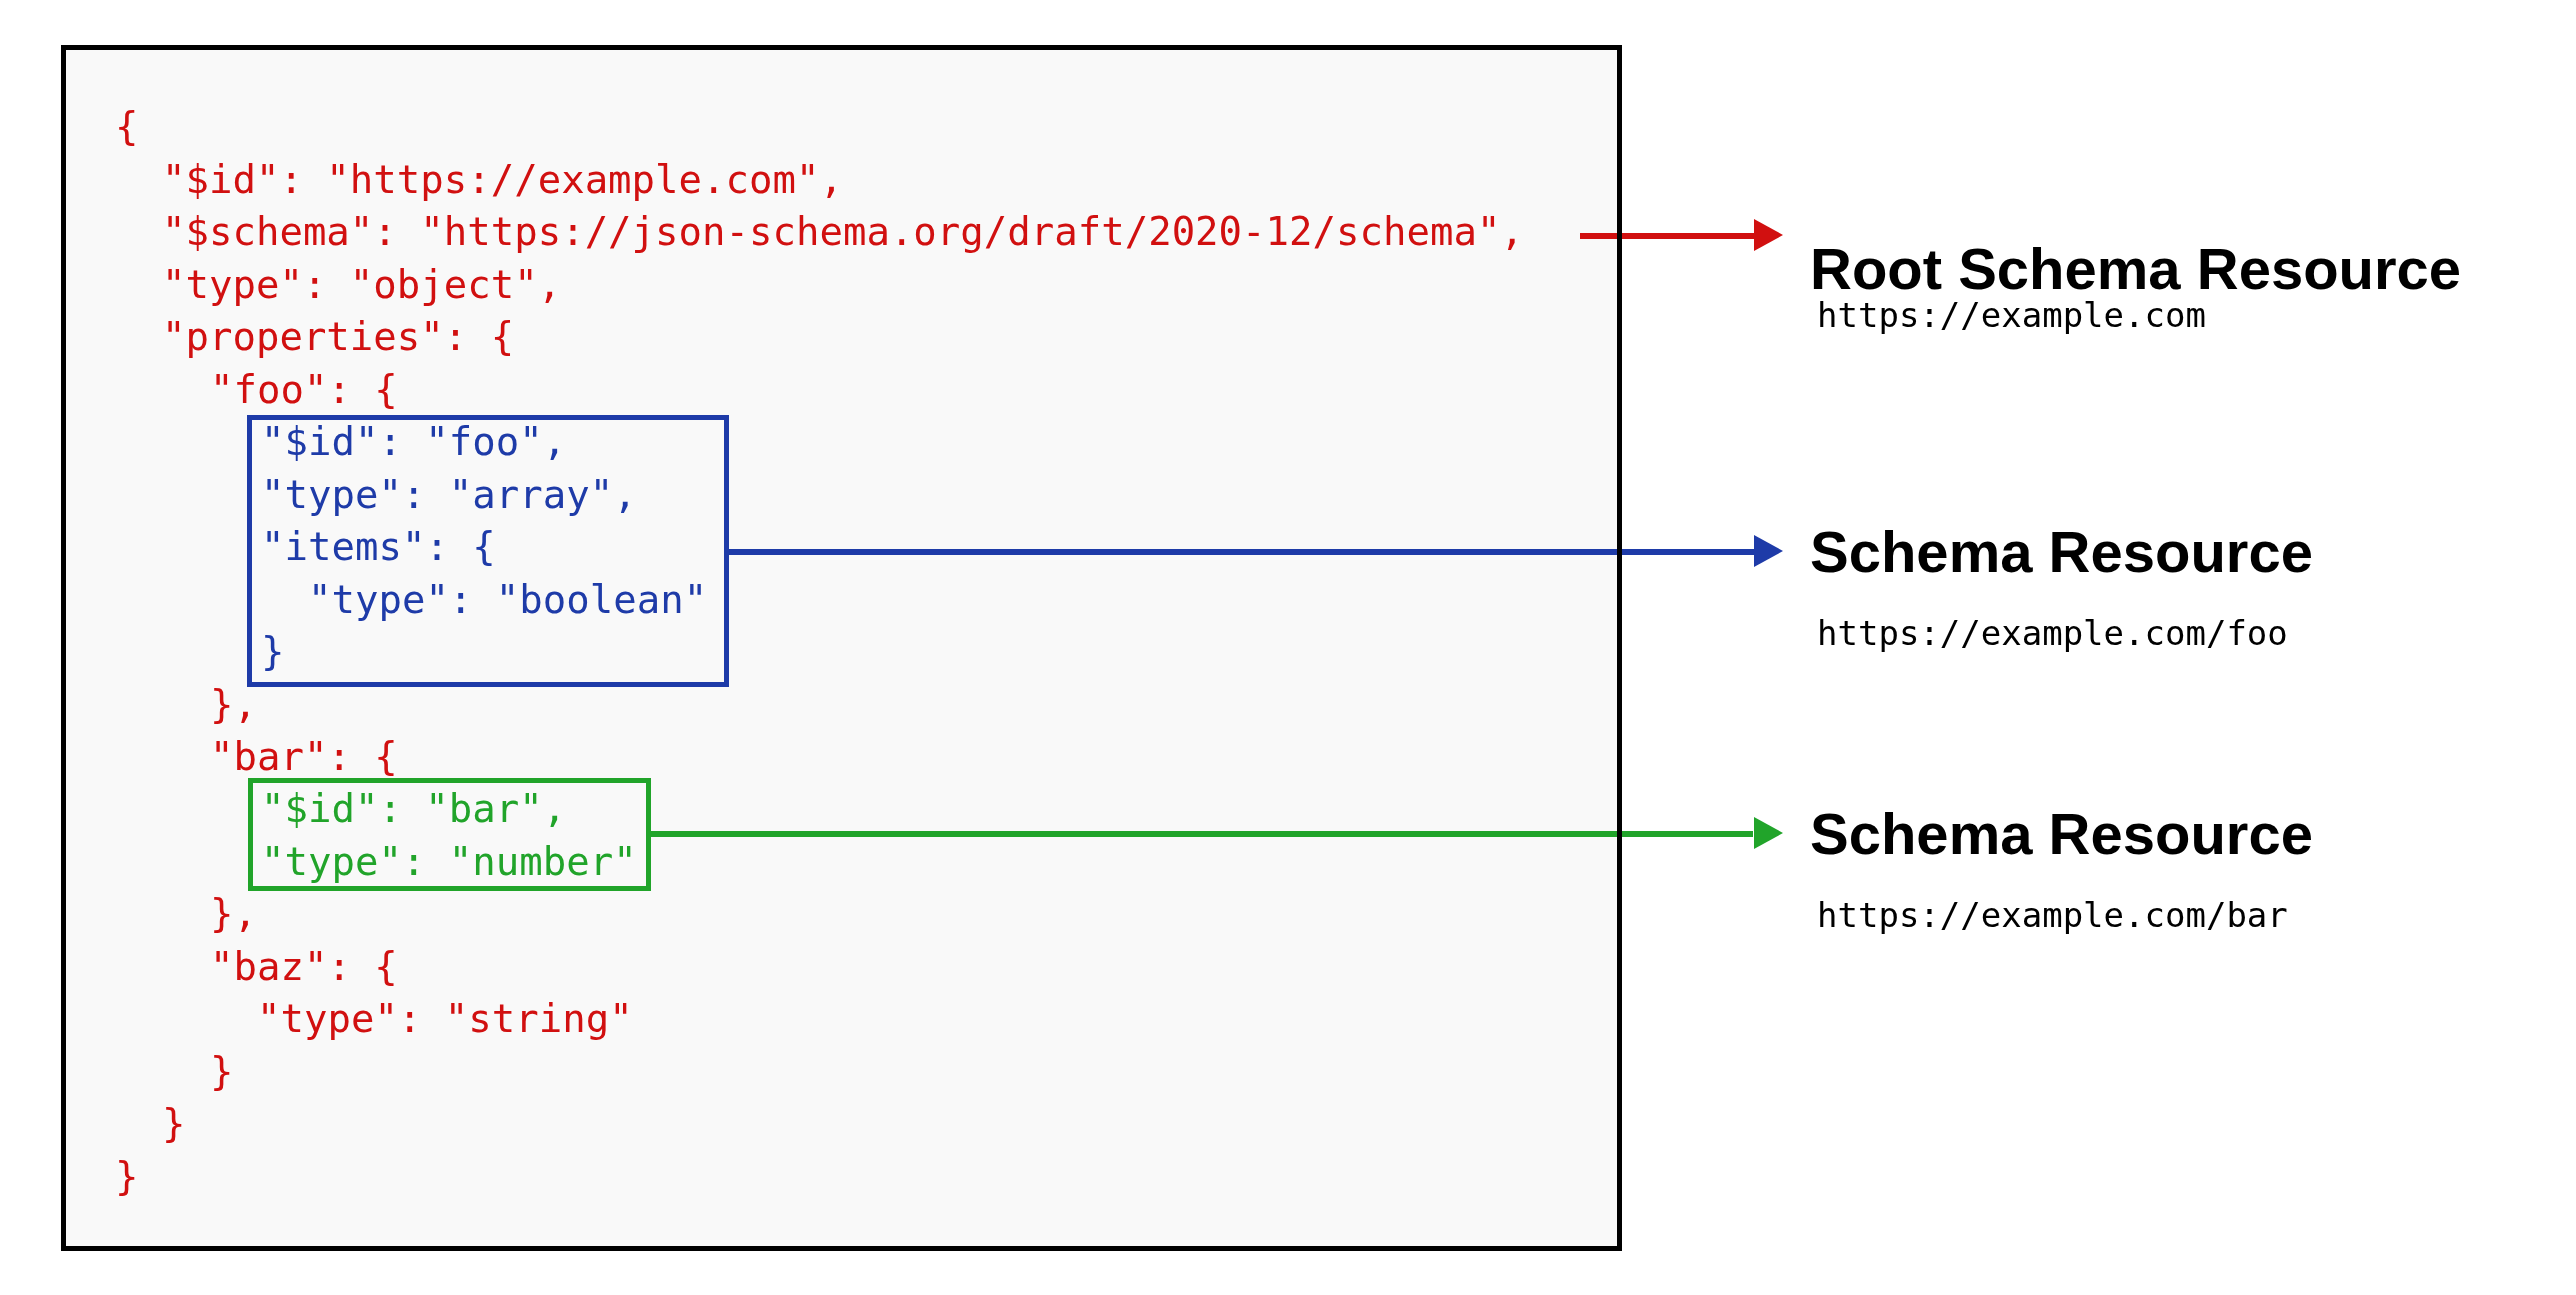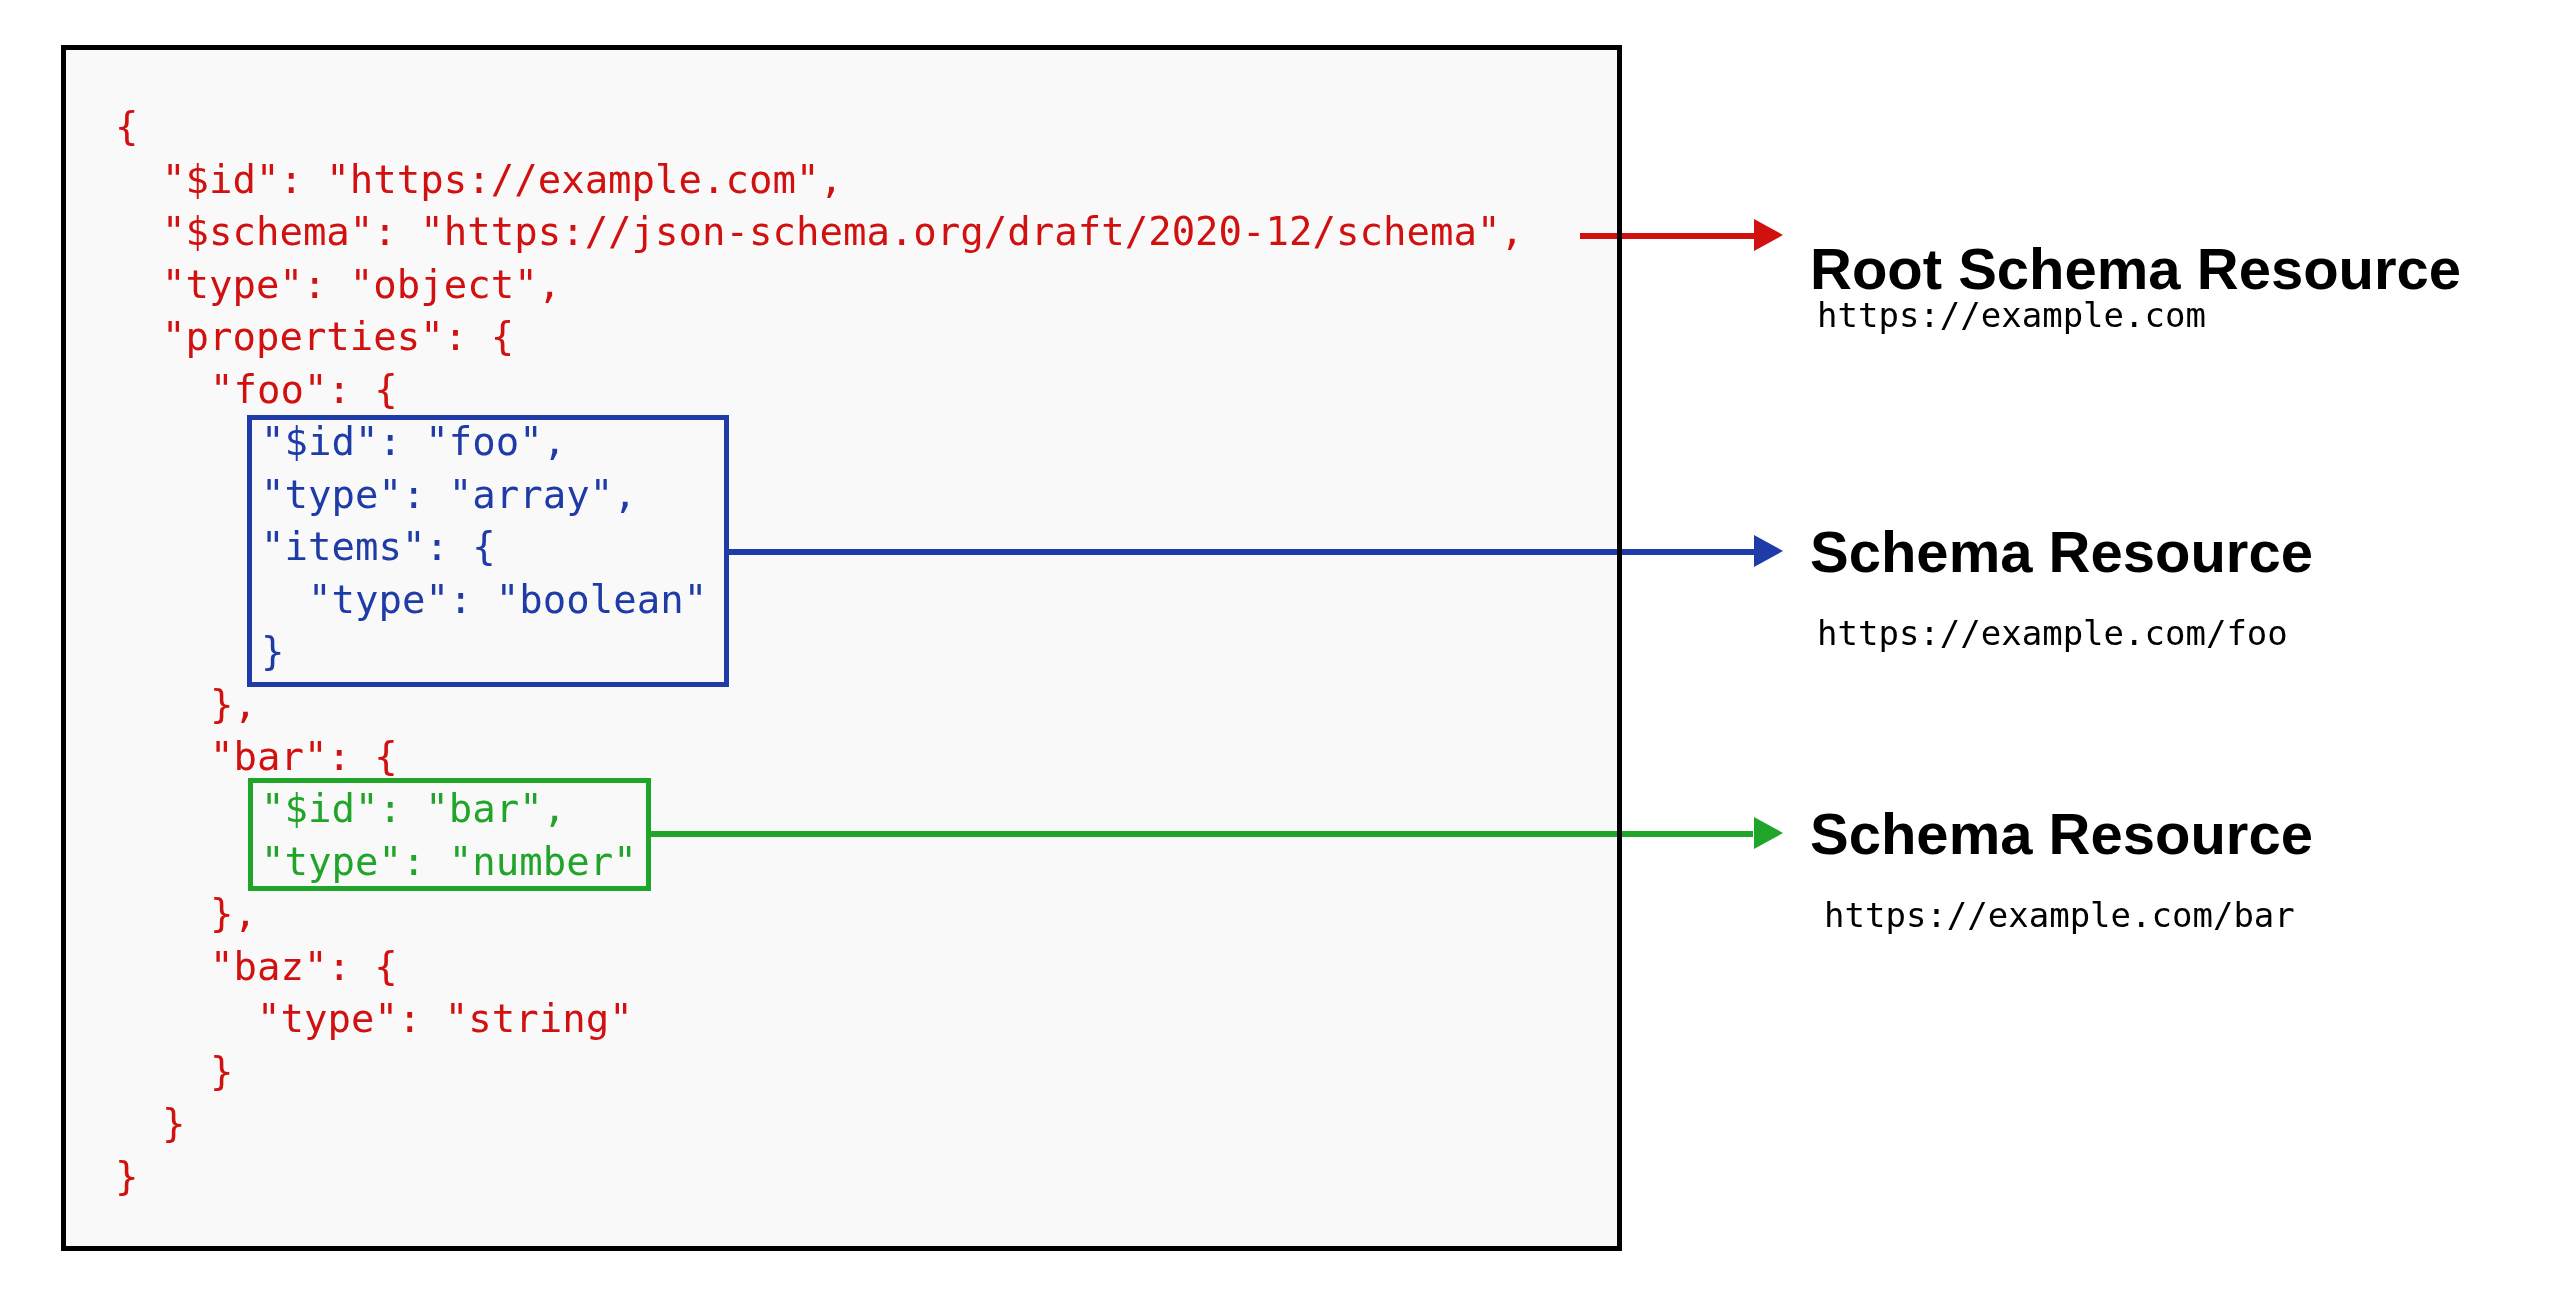--- a/index.html
+++ b/index.html
@@ -31,21 +31,21 @@
   .green-head{left:1754px;top:817px;border-left:29px solid var(--green);}
   
   .label-title{position:absolute;left:1810px;height:79px;line-height:79px;
                font-family:"Liberation Sans", sans-serif;font-weight:bold;font-size:58px;
                color:var(--ink);white-space:pre;z-index:4;}
   .label-url{position:absolute;left:1817px;height:58px;line-height:58px;
              font-family:"DejaVu Sans Mono", monospace;font-size:34px;
              color:var(--ink);white-space:pre;z-index:4;}
   .t1{top:194px;margin-top:35px;} .u1{top:286px;}
   .t2{top:512px;} .u2{top:604px;}
-  .t3{top:794px;} .u3{top:886px;margin-left:7px;}
+  .t3{top:794px;} .u3{top:886px;}
 </style>
 </head>
 <body>
 
 <div id="stage">
 
   <div class="panel-bg"></div>
 
   <div class="schema-box box-blue"></div>
   <div class="schema-box box-green"></div>

